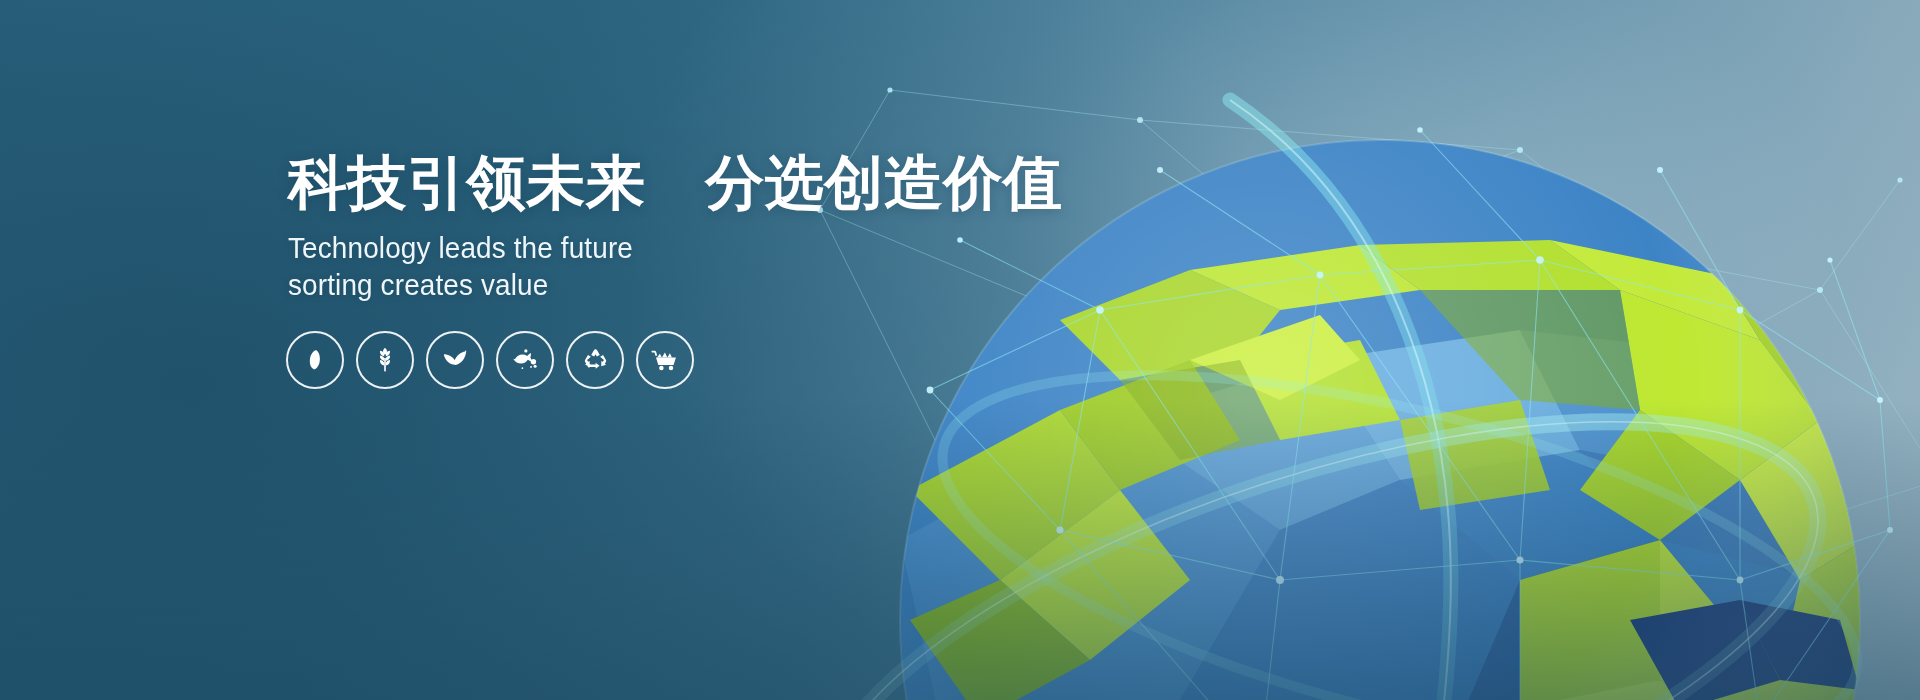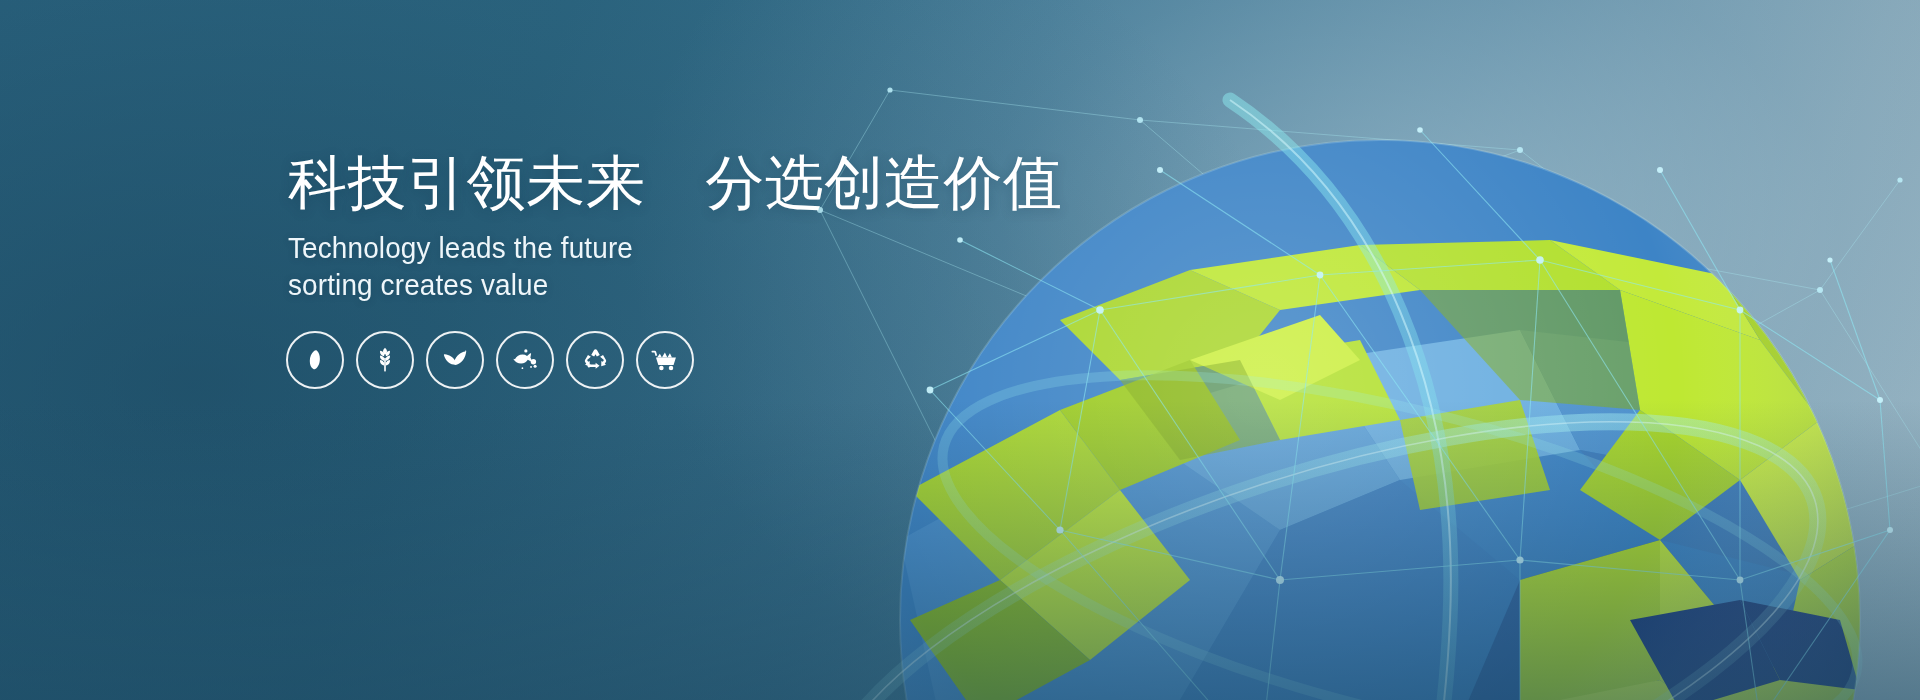--- a/index.html
+++ b/index.html
@@ -30,21 +30,21 @@
 
   
   .globe-wrap{
     position:absolute;left:760px;top:60px;width:1200px;height:760px;
   }
   .globe-wrap svg{display:block;width:100%;height:100%;}
 
   
   .content{position:absolute;left:288px;top:150px;width:720px;}
   .headline{
-    color:#ffffff;font-size:59px;line-height:1.12;font-weight:400;
+    color:#ffffff;font-size:59px;line-height:1.12;font-weight:700;
     letter-spacing:.01em;white-space:pre;
     text-shadow:0 2px 12px rgba(12,48,70,.30);
     margin:0 0 14px 0;
   }
   .sub{
     color:#eef6fa;font-size:30px;line-height:1.22;font-weight:400;
     letter-spacing:.005em;
     font-family:"Liberation Sans Narrow","Liberation Sans",sans-serif;
     transform:scaleX(.93);transform-origin:left center;
     text-shadow:0 1px 8px rgba(12,48,70,.28);

